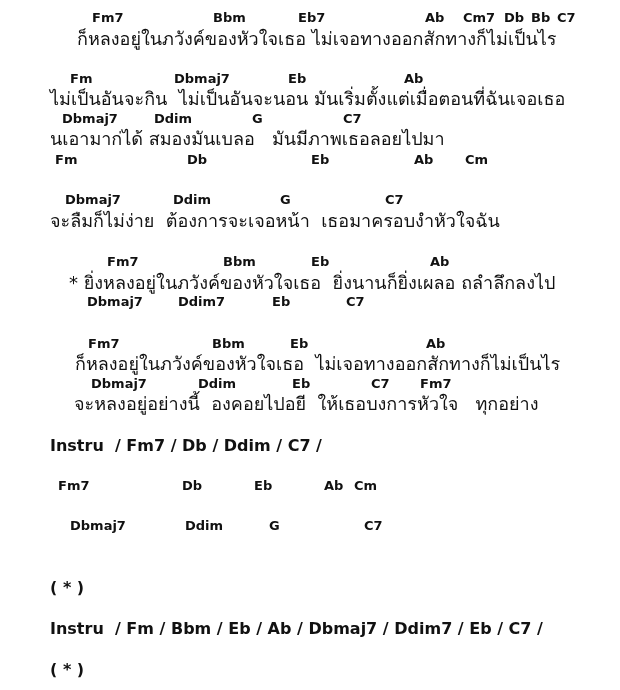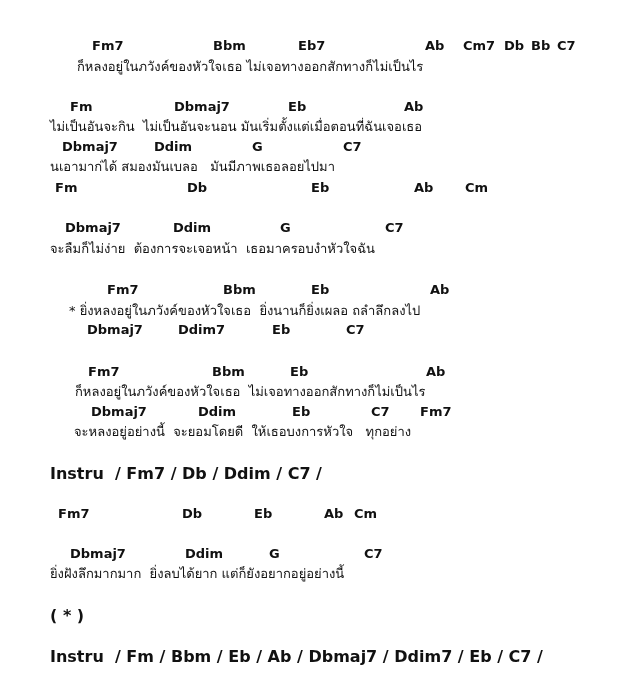--- a/index.html
+++ b/index.html
@@ -13,36 +13,35 @@
       position: relative;
       overflow: hidden;
       color: #000000;
     }
     .sheet {
       position: absolute;
       left: 0;
       top: 0;
       width: 620px;
       height: 514px;
-      margin-top: 28px;
     }
     .line {
       position: absolute;
       white-space: pre;
       line-height: 20px;
     }
     .chord {
       font-family: "DejaVu Sans", "Liberation Sans", sans-serif;
       font-weight: bold;
       font-size: 13px;
       color: #111111;
     }
     .lyric {
       font-family: "DejaVu Sans", "Liberation Sans", sans-serif;
-      font-size: 13px;
+      font-size: 18px;
       color: #111111;
     }
     .instru {
       font-family: "DejaVu Sans", "Liberation Sans", sans-serif;
       font-weight: bold;
       font-size: 16px;
       color: #111111;
     }
     .c { position: absolute; top: 0; }
   </style>
@@ -118,37 +117,36 @@
   </div>
   <div class="line lyric" style="top:354px;left:75px;">ก็หลงอยู่ในภวังค์ของหัวใจเธอ  ไม่เจอทางออกสักทางก็ไม่เป็นไร</div>
 
   <div class="line chord" style="top:374px;left:0;width:620px;height:20px;">
     <span class="c" style="left:91px">Dbmaj7</span>
     <span class="c" style="left:198px">Ddim</span>
     <span class="c" style="left:292px">Eb</span>
     <span class="c" style="left:371px">C7</span>
     <span class="c" style="left:420px">Fm7</span>
   </div>
-  <div class="line lyric" style="top:394px;left:74px;">จะหลงอยู่อย่างนี้  จะยอมโดยดี  ให้เธอบงการหัวใจ   ทุกอย่าง</div>
+  <div class="line lyric" style="top:394px;left:74px;">จะหลงอยู่อย่างนี้  องคอยไปอยี  ให้เธอบงการหัวใจ   ทุกอย่าง</div>
 
   <div class="line instru" style="top:436px;left:50px;">Instru  / Fm7 / Db / Ddim / C7 /</div>
 
   <div class="line chord" style="top:476px;left:0;width:620px;height:20px;">
     <span class="c" style="left:58px">Fm7</span>
     <span class="c" style="left:182px">Db</span>
     <span class="c" style="left:254px">Eb</span>
     <span class="c" style="left:324px">Ab</span>
     <span class="c" style="left:354px">Cm</span>
   </div>
 
   <div class="line chord" style="top:516px;left:0;width:620px;height:20px;">
     <span class="c" style="left:70px">Dbmaj7</span>
     <span class="c" style="left:185px">Ddim</span>
     <span class="c" style="left:269px">G</span>
     <span class="c" style="left:364px">C7</span>
   </div>
-  <div class="line lyric" style="top:536px;left:50px;">ยิ่งฝังลึกมากมาก  ยิ่งลบได้ยาก แต่ก็ยังอยากอยู่อย่างนี้</div>
 
   <div class="line instru" style="top:578px;left:50px;">( * )</div>
   <div class="line instru" style="top:619px;left:50px;">Instru  / Fm / Bbm / Eb / Ab / Dbmaj7 / Ddim7 / Eb / C7 /</div>
   <div class="line instru" style="top:660px;left:50px;">( * )</div>
 
 </div>
 
 </body></html>

